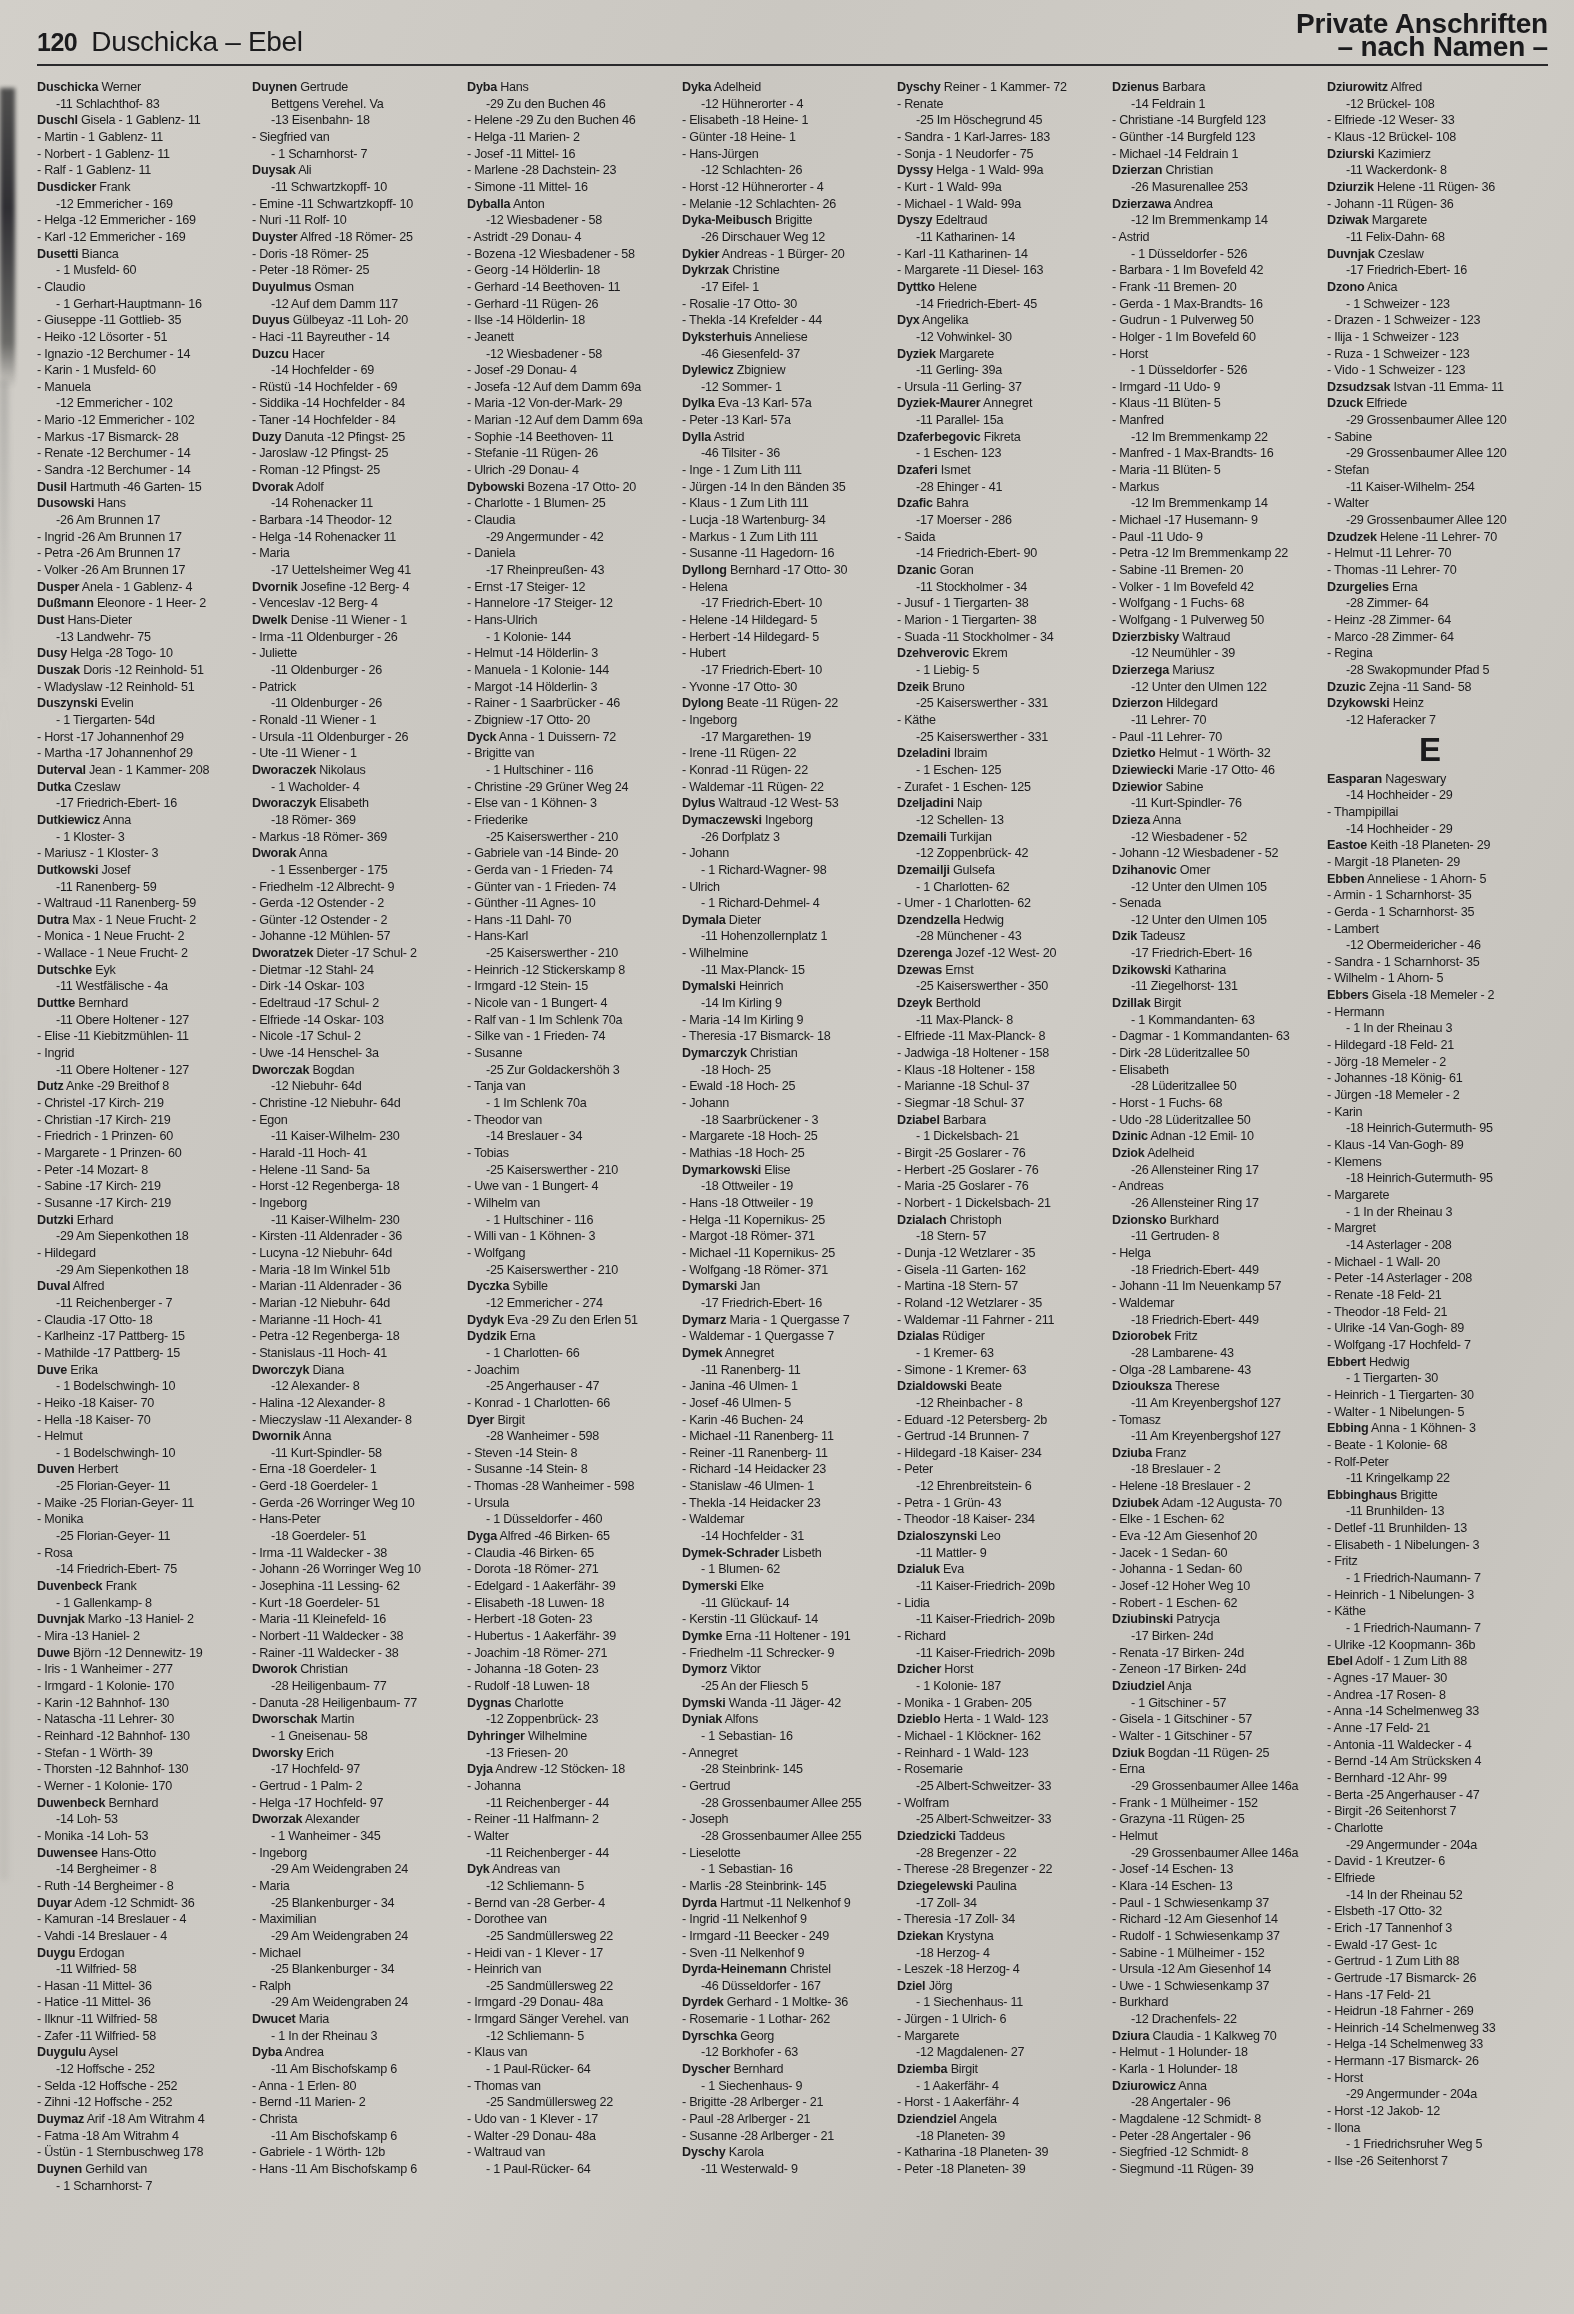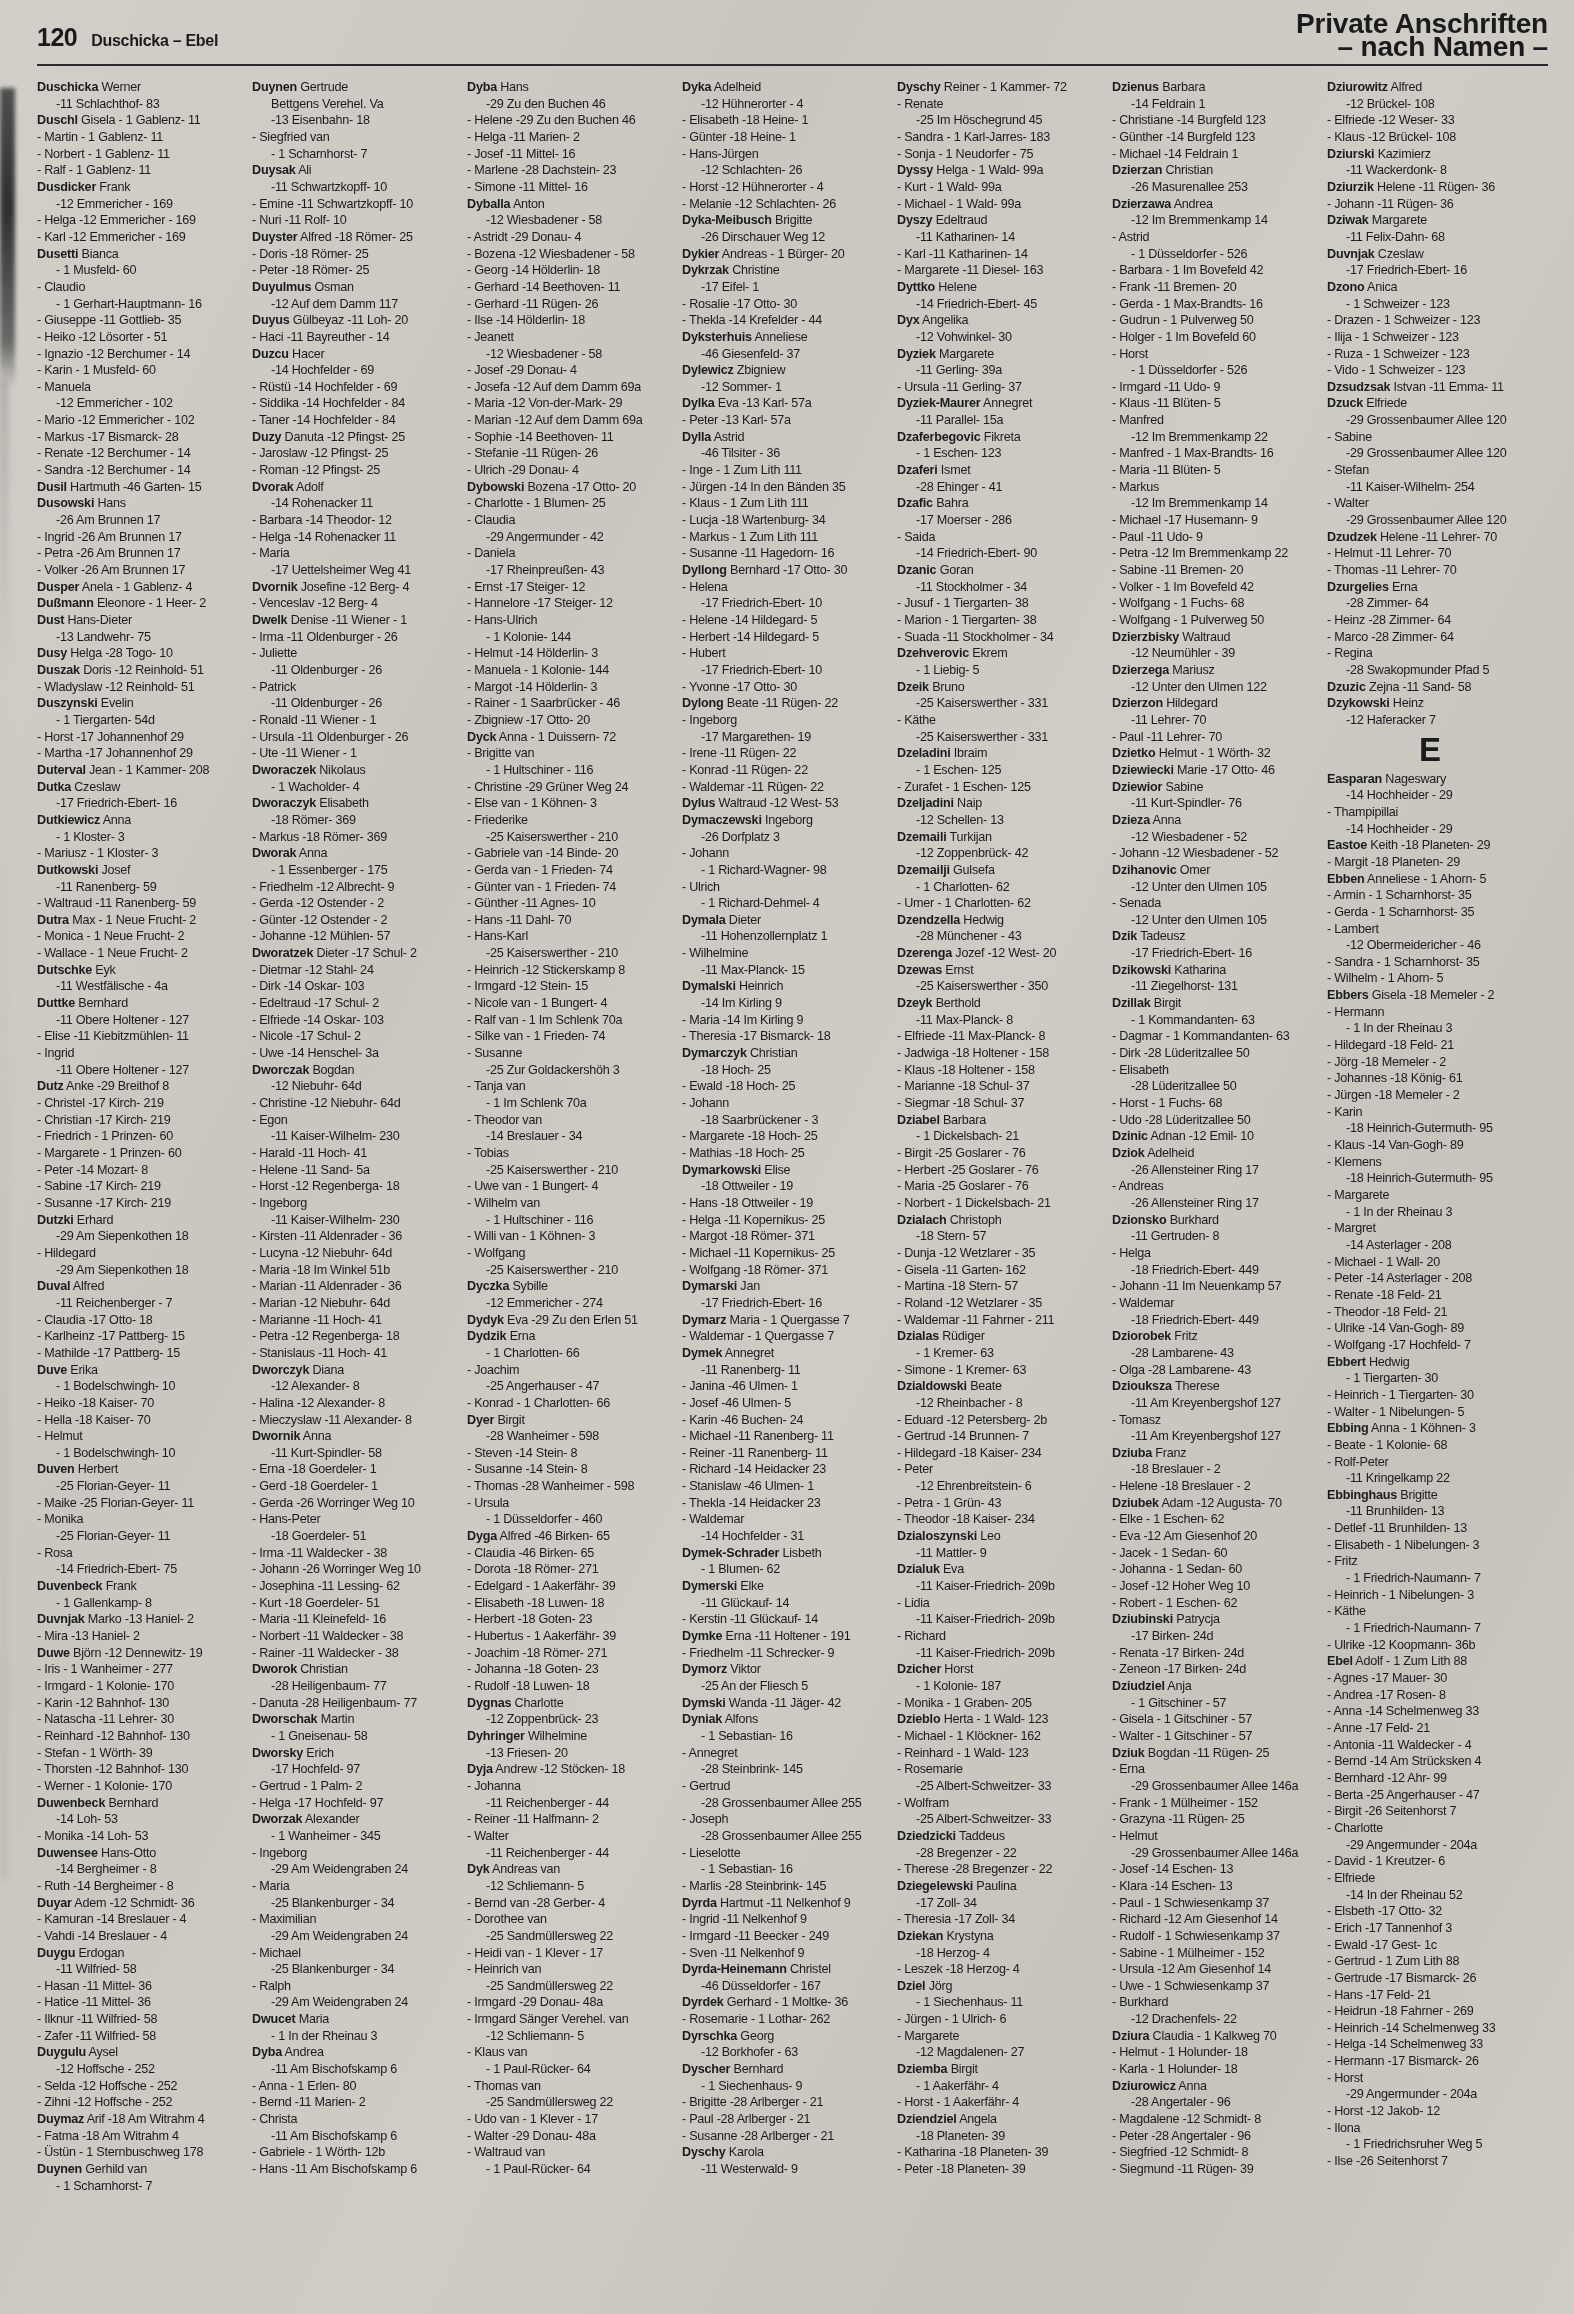--- a/index.html
+++ b/index.html
@@ -21,27 +21,27 @@
     position:absolute;left:0;top:88px;width:15px;height:300px;
     background:linear-gradient(to bottom,#3a3a3a,#14141a 40%,#5a5a58 85%,transparent);
     filter:blur(2px);opacity:.85;
   }
   .scan-bar2{
     position:absolute;left:0;top:380px;width:8px;height:1500px;
     background:linear-gradient(to bottom,#8a8a88,transparent 20%,#99979244 60%,#77757044);
     filter:blur(3px);opacity:.5;
   }
   header{
-    display:flex;justify-content:space-between;align-items:center;
+    display:flex;justify-content:space-between;align-items:flex-end;
     border-bottom:2px solid #2a2a2c;
     padding-bottom:6px;
   }
   .hleft{display:flex;align-items:baseline;gap:14px;}
   .pagenum{font-size:25px;font-weight:bold;letter-spacing:-.5px;}
-  .ptitle{font-size:16px;font-weight:bold;letter-spacing:-.3px;}
+  .ptitle{font-size:28px;font-weight:normal;letter-spacing:-.3px;}
   .hright{text-align:right;font-weight:bold;font-size:28px;line-height:23px;letter-spacing:-.2px;margin-top:-4px;}
   .cols{
     display:flex;gap:9px;
     padding-top:13px;
   }
   .col{width:206px;flex:0 0 206px;overflow:visible;}
   .line{
     font-size:12.6px;line-height:16.65px;
     letter-spacing:-.25px;
     white-space:nowrap;

